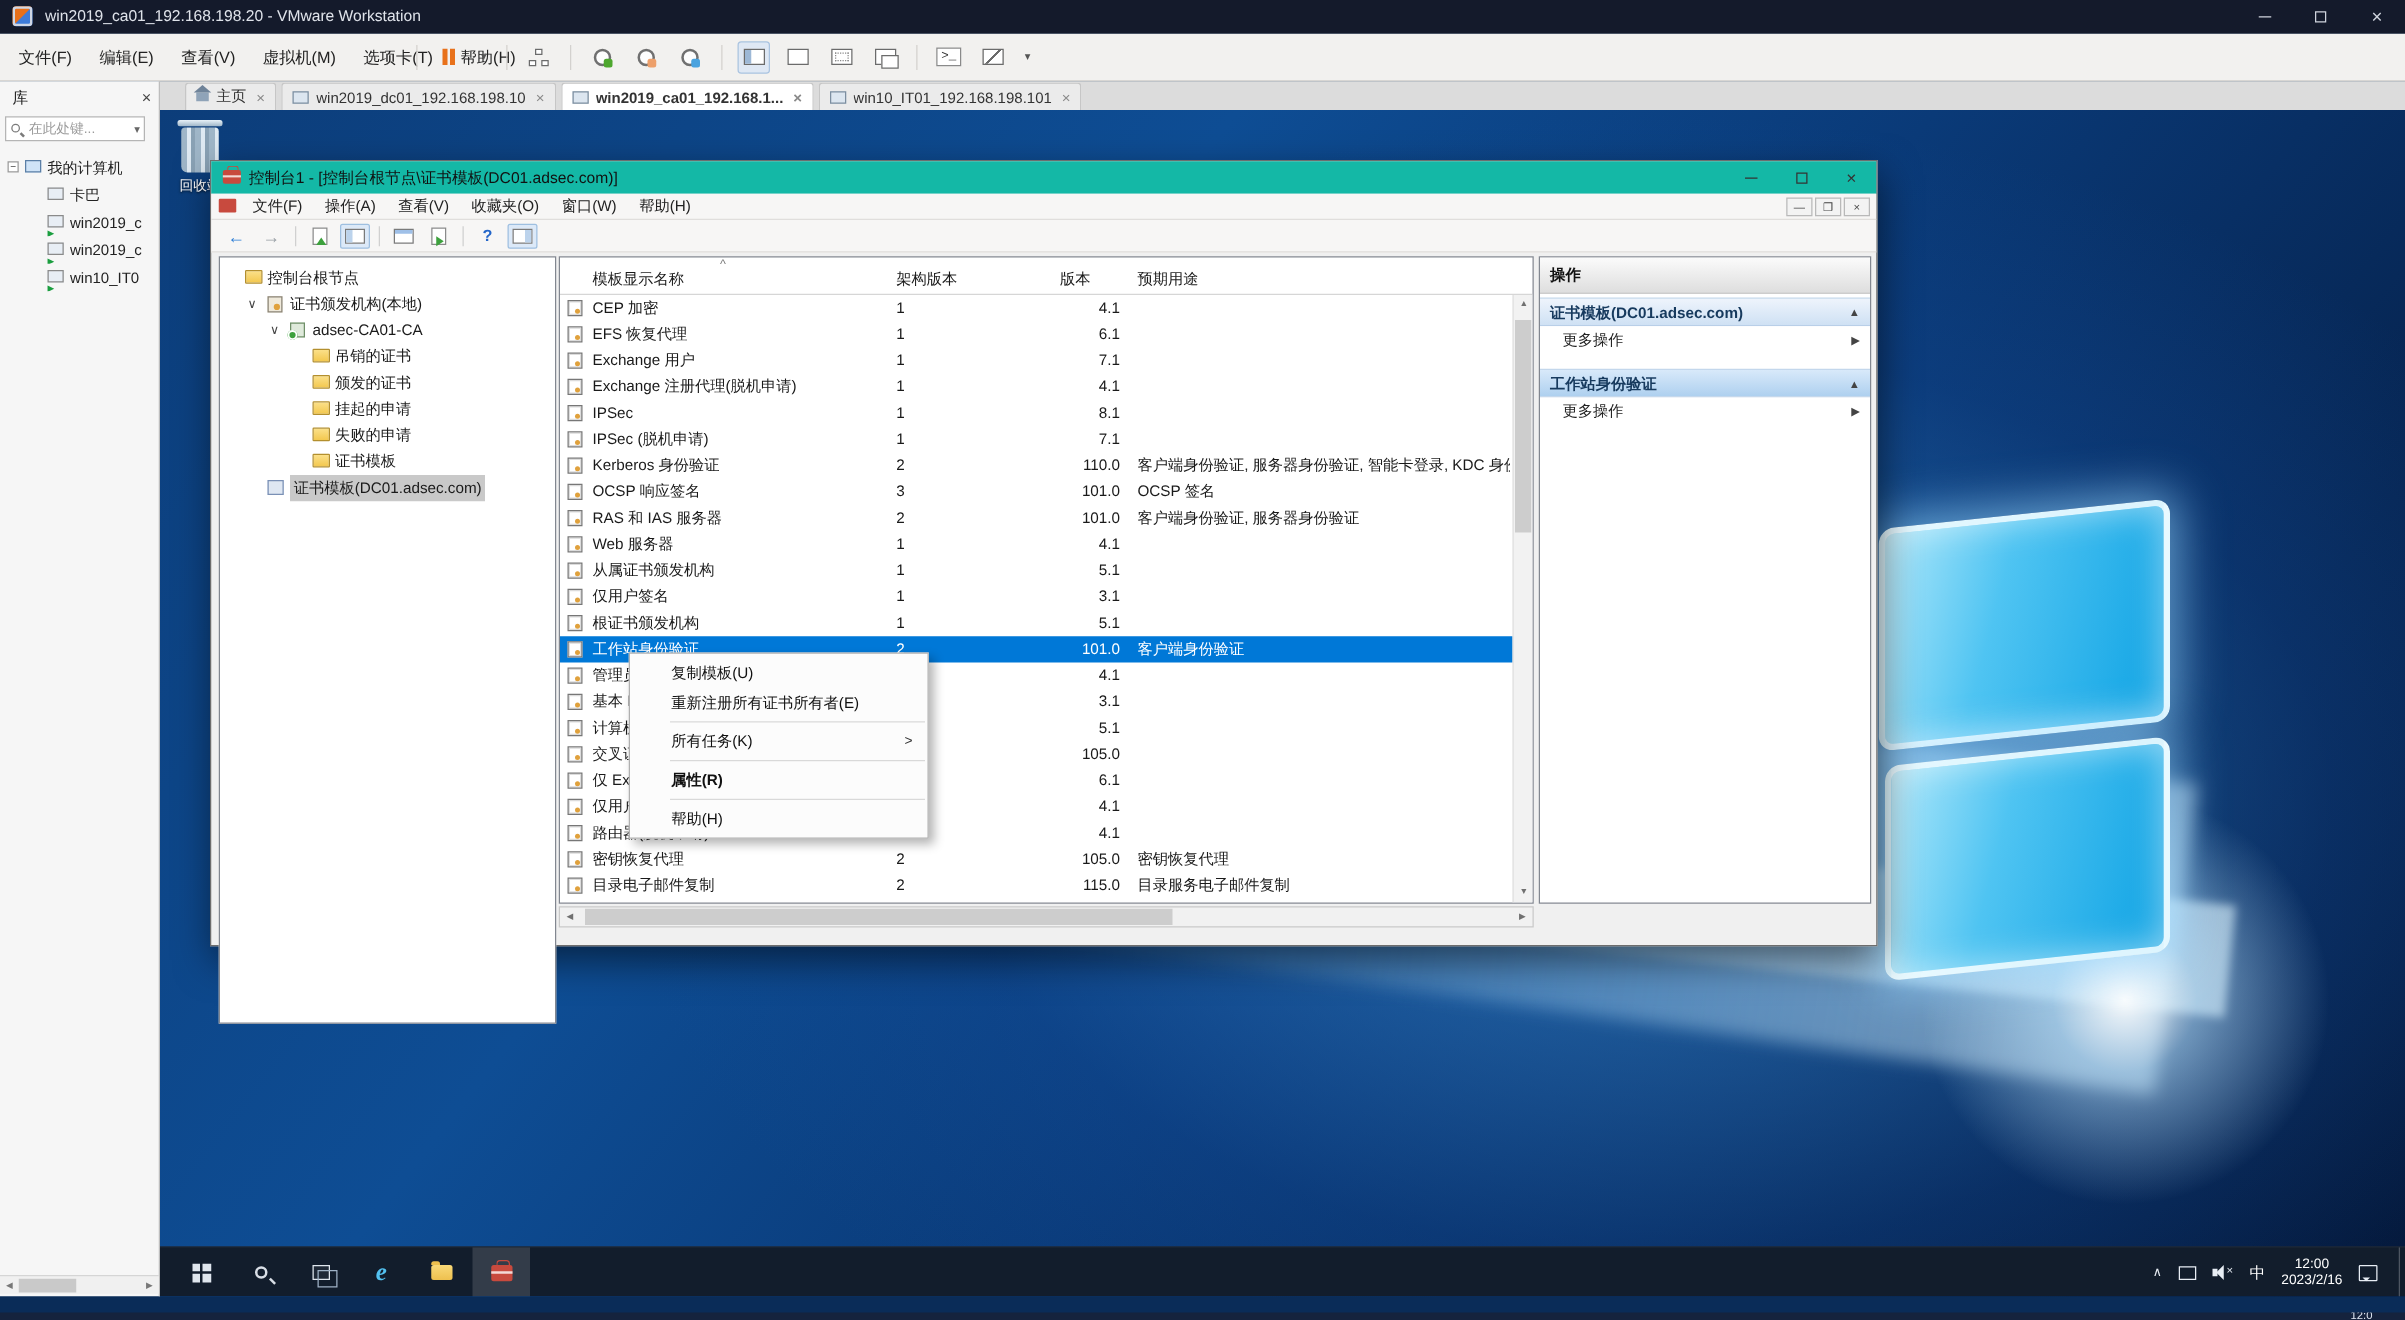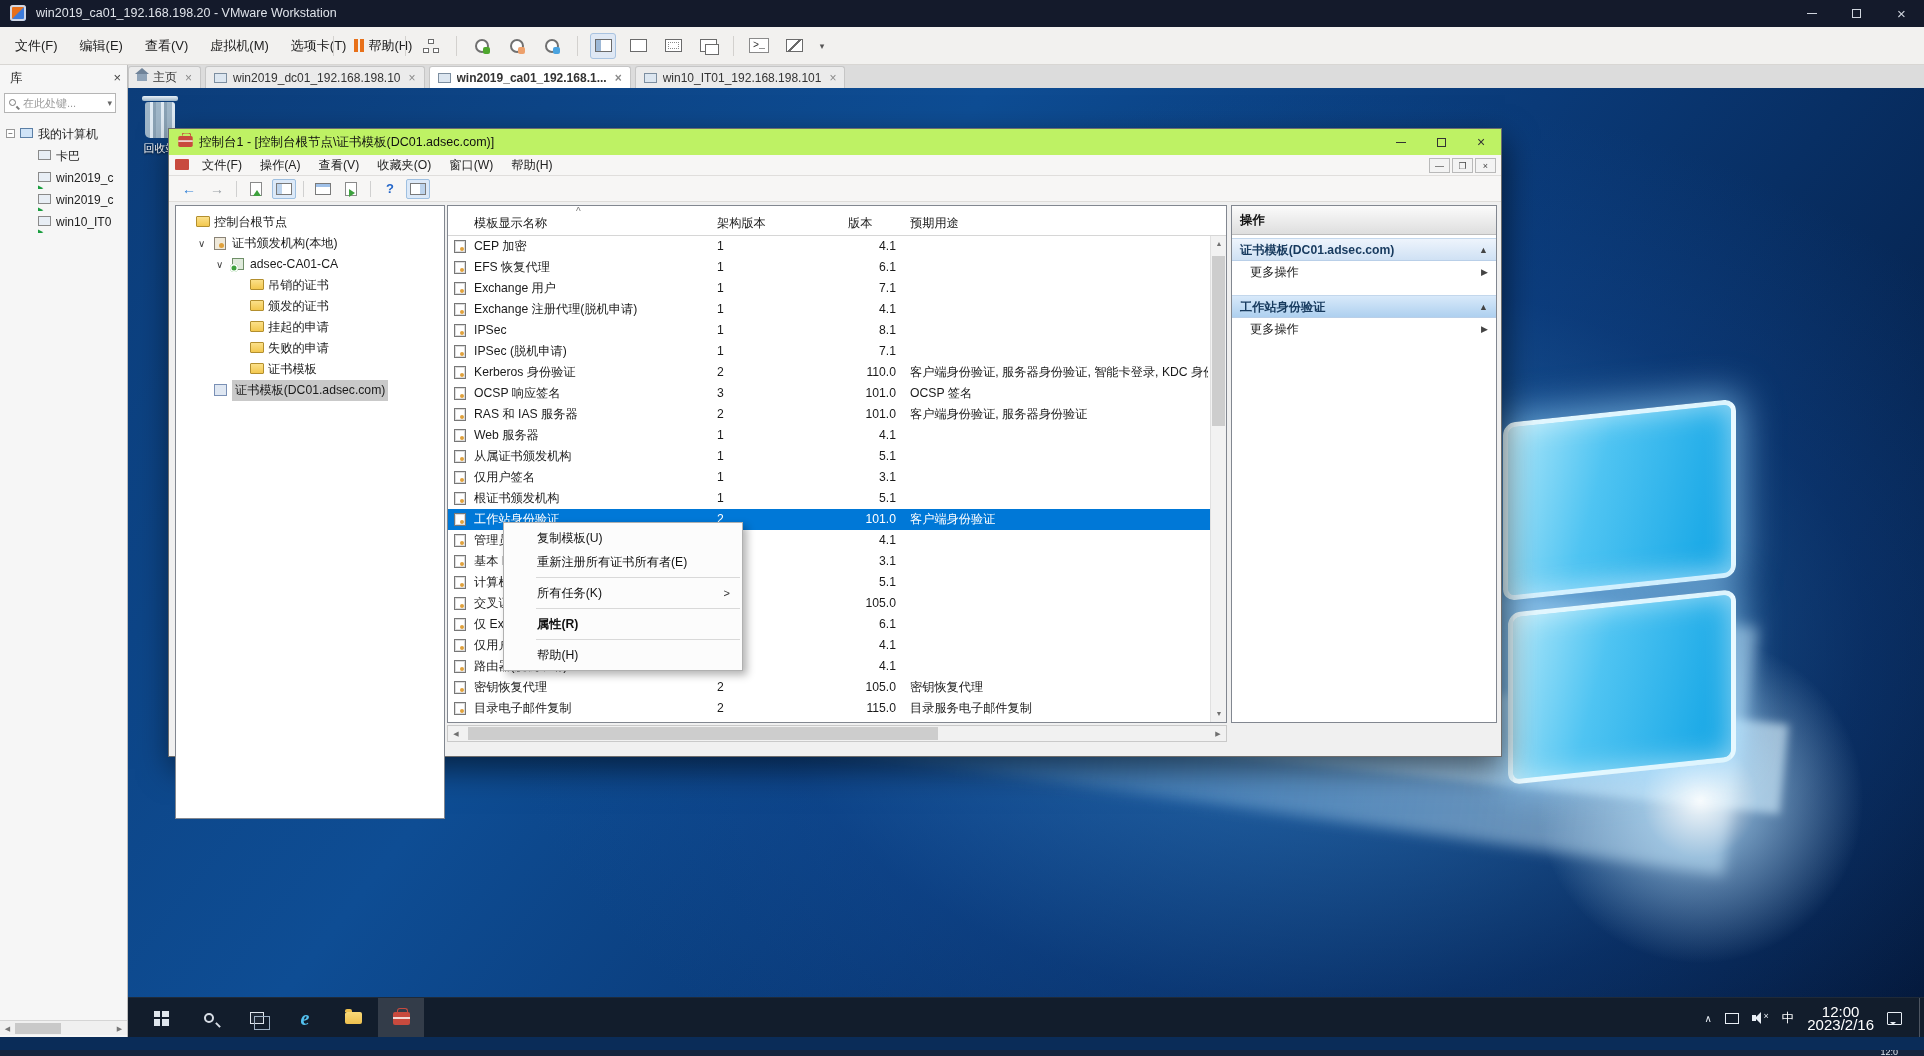--- a/index.html
+++ b/index.html
@@ -34,21 +34,21 @@
   .clk .dot{position:absolute;right:-3px;bottom:-3px;width:7px;height:7px;border-radius:2px;}
   .dot.g{background:#4ea72e;}.dot.o{background:#eda06b;}.dot.b{background:#4aa3df;}
   .vico{width:17px;height:13px;border:1px solid #6b6b6b;background:#fff;position:relative;}
   .vico.lib::before{content:"";position:absolute;left:0;top:0;bottom:0;width:5px;background:#9db8d6;}
   .vico.fs::before{content:"";position:absolute;inset:2px;border:1px dotted #8a8a8a;}
   .vico.unity::before{content:"";position:absolute;left:4px;top:4px;width:12px;height:9px;border:1px solid #6b6b6b;background:#fff;}
   .vico.stretch{background:linear-gradient(135deg,#fff 45%,#6b6b6b 46% 54%,#fff 55%);}
   .consoleico{font-family:"Liberation Mono",monospace;font-size:10px;color:#333;border:1px solid #8a8a8a;background:#fff;padding:1px 3px;}
 
   
-  .tabstrip{position:absolute;left:128px;top:65px;width:1796px;height:23px;background:#dcdcdc;display:flex;align-items:flex-end;padding-left:0;}
+  .tabstrip{position:absolute;left:128px;top:65px;width:1796px;height:23px;background:#dcdcdc;display:flex;align-items:flex-end;padding-left:20px;}
   .tab{display:flex;align-items:center;height:22px;margin-right:4px;padding:0 8px;background:#ebebeb;
     border:1px solid #c6c6c6;border-bottom:none;border-radius:3px 3px 0 0;font-size:12px;color:#333;white-space:nowrap;}
   .tab.active{background:#fff;font-weight:bold;}
   .tab-label{overflow:hidden;max-width:250px;}
   .tab-close{margin-left:8px;color:#8a8a8a;font-size:12px;}
   .home-ico{width:10px;height:7px;background:#8fa3b8;margin-right:6px;position:relative;}
   .home-ico::before{content:"";position:absolute;left:-2px;top:-6px;border-left:7px solid transparent;border-right:7px solid transparent;border-bottom:6px solid #6f8399;}
   .vmtab-ico{width:13px;height:10px;border:1px solid #7c8ea0;background:#dce6f0;margin-right:6px;}
 
   
@@ -110,29 +110,29 @@
   .toolbox::before{content:"";position:absolute;left:4px;top:-4px;width:9px;height:4px;border:1.5px solid #c84a3e;border-bottom:none;border-radius:3px 3px 0 0;}
   .toolbox::after{content:"";position:absolute;left:0;top:5px;width:17px;height:2px;background:#f3d9d6;}
   .tray{position:absolute;right:4px;top:0;height:40px;display:flex;align-items:center;gap:13px;color:#fff;}
   .tr-chev{font-size:10px;color:#e8eef5;}
   .net{width:14px;height:11px;border:1px solid #e8eef5;}
   .spk{position:relative;width:17px;height:12px;}
   .spk i{position:absolute;left:0;top:3px;width:4px;height:6px;background:#e8eef5;}
   .spk b{position:absolute;left:3px;top:0;width:0;height:0;border:6px solid transparent;border-right-color:#e8eef5;border-left:none;}
   .spk span{position:absolute;right:0;top:-1px;font-size:9px;color:#e8eef5;}
   .ime{font-size:12.5px;}
-  .tclock{text-align:center;font-size:15px;line-height:13px;}
+  .tclock{text-align:center;font-size:11px;line-height:13px;}
   .acenter{position:relative;width:15px;height:13px;border:1px solid #e8eef5;border-radius:1px;}
   .acenter::after{content:"";position:absolute;left:2px;bottom:-4px;border:3px solid transparent;border-top-color:#e8eef5;}
   .show-desk{width:1px;height:40px;background:rgba(255,255,255,.25);margin-left:4px;}
 
   
   .mmc{position:absolute;left:40px;top:40px;width:1334px;height:629px;background:#f0f0f0;border:1px solid #6d6d6d;
     box-shadow:3px 12px 30px rgba(0,0,0,.55);}
-  .mmc-tb{position:relative;height:26px;background:#bef264;}
+  .mmc-tb{position:relative;height:26px;background:#14b8a6;}
   .mmc-title{position:absolute;left:30px;top:0;line-height:26px;font-size:12.5px;color:#111;white-space:nowrap;}
   .mmc-btn{position:absolute;top:0;width:40px;height:26px;display:flex;align-items:center;justify-content:center;color:#333;font-size:14px;}
   .mmc-tb .toolbox{position:absolute;left:8px;top:6px;transform:scale(.85);}
   .mmc-menubar{position:relative;height:21px;background:#f7f6f5;border-bottom:1px solid #e0dedc;display:flex;align-items:center;padding-left:24px;}
   .mmi{padding:0 9px;font-size:12.2px;color:#222;line-height:21px;}
   .mmc-mini{position:absolute;left:6px;top:4px;width:14px;height:11px;background:#c84a3e;border-radius:1px;}
   .child-ctl{position:absolute;right:5px;top:3px;display:flex;gap:2px;}
   .child-ctl b{width:21px;height:15px;border:1px solid #b9b9b9;background:#f3f3f3;font-weight:normal;font-size:9px;color:#444;text-align:center;line-height:14px;}
   .mmc-toolbar{position:relative;height:26px;background:#f7f6f5;border-bottom:1px solid #dfddda;display:flex;align-items:center;gap:4px;padding-left:8px;}
   .mtb{width:24px;height:20px;display:flex;align-items:center;justify-content:center;border-radius:2px;}

